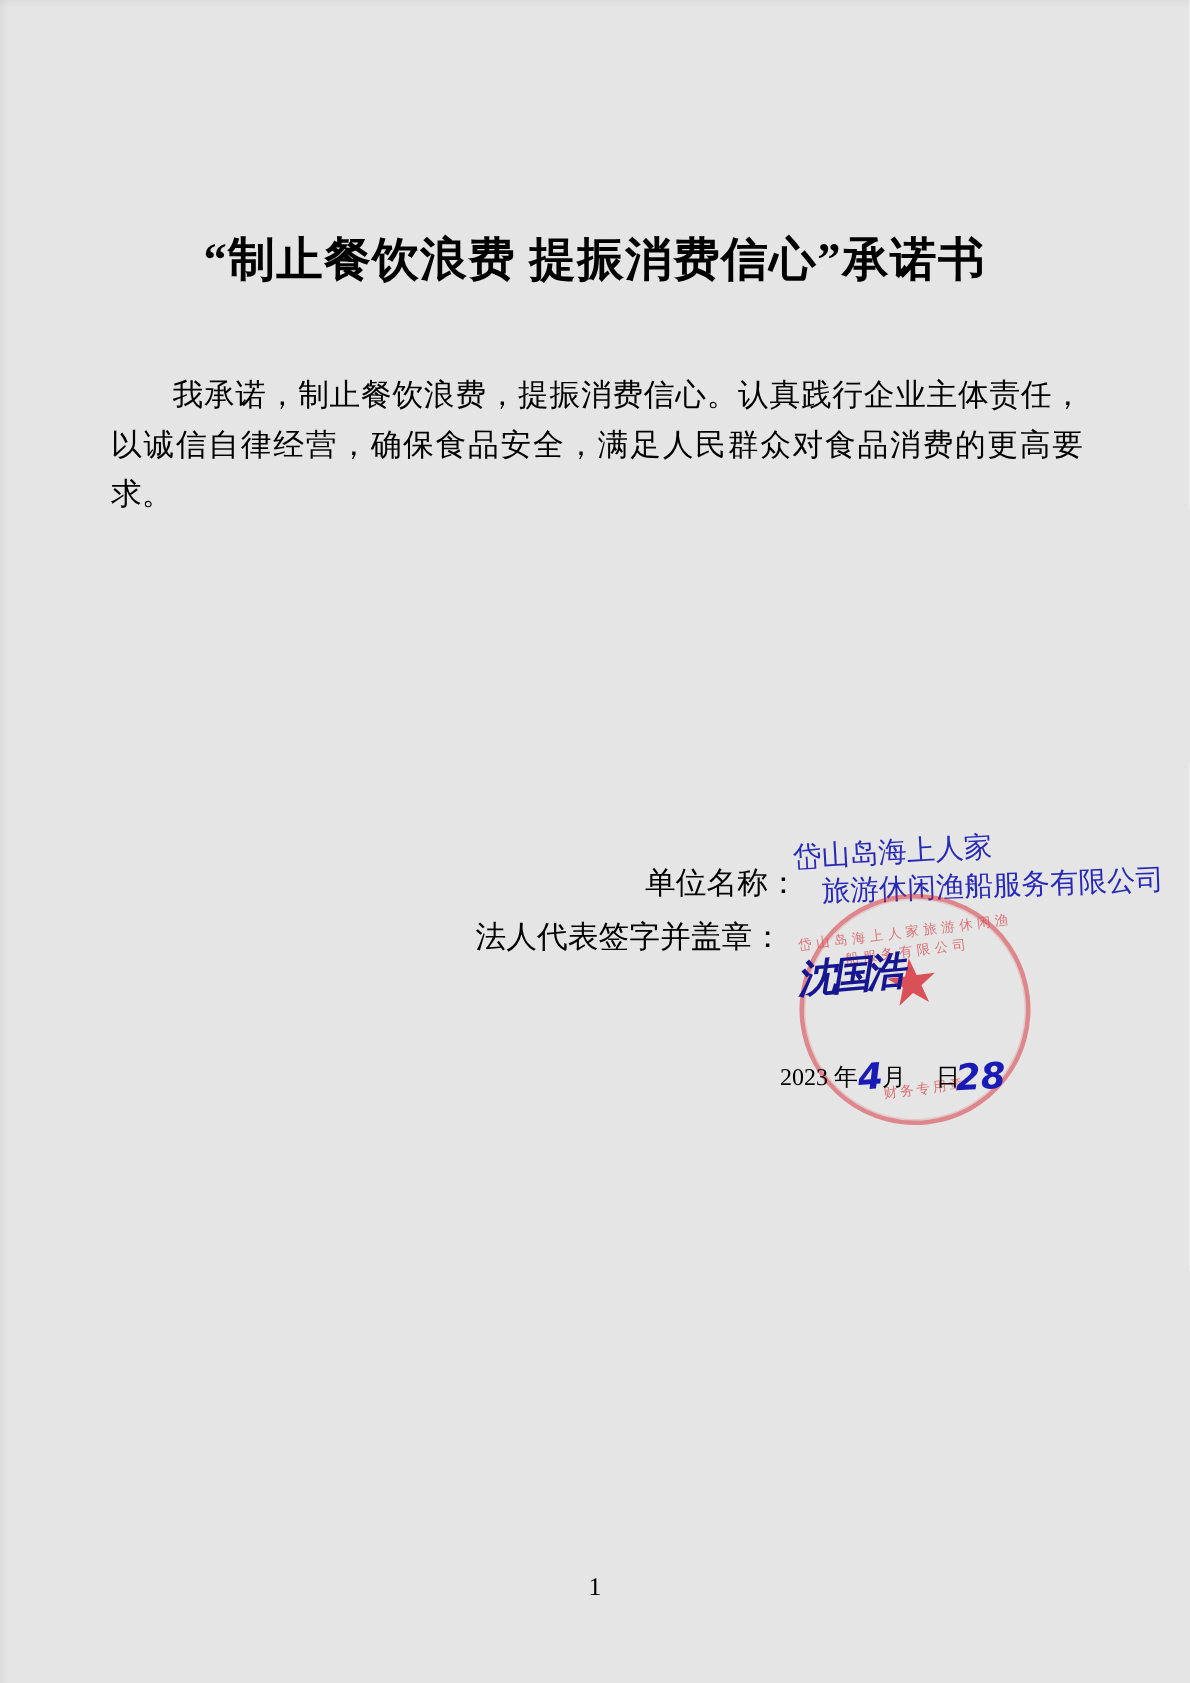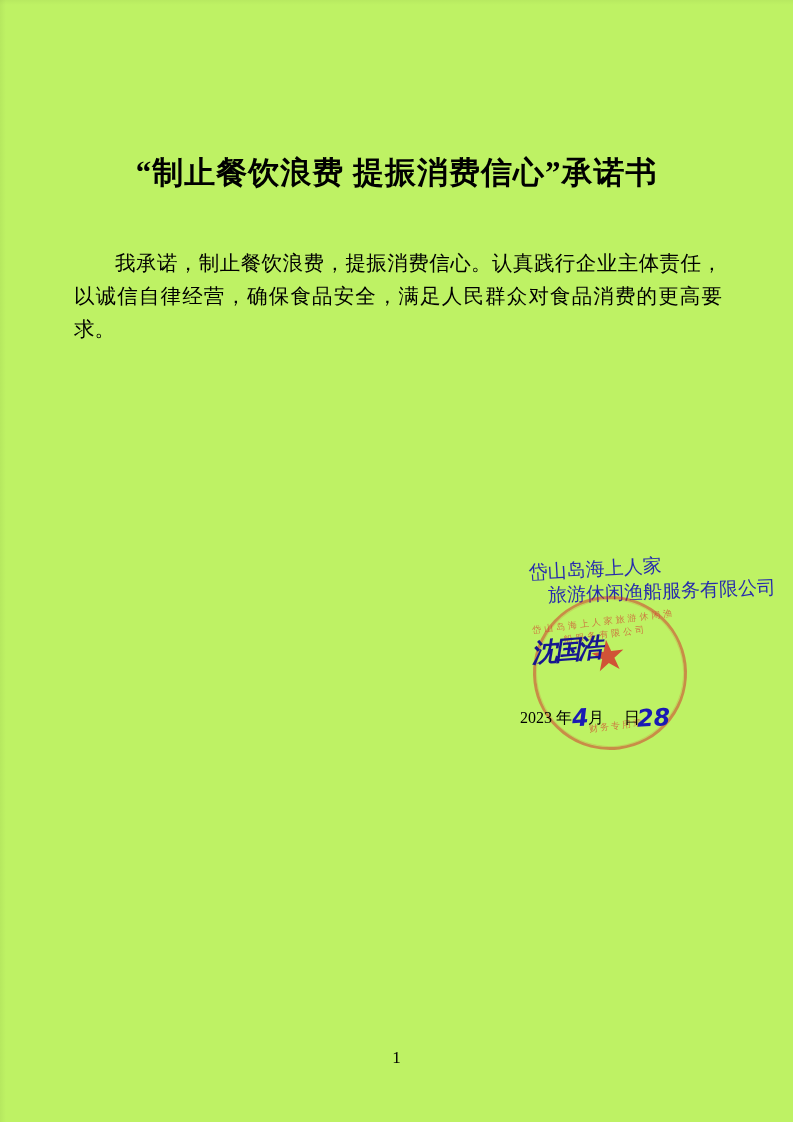--- a/index.html
+++ b/index.html
@@ -14,21 +14,21 @@
     color: #000000;
     position: relative;
     overflow: hidden;
   }
   .page {
     position: absolute;
     left: 0;
     top: 0;
     width: 793px;
     height: 1122px;
-    background: #bef264;
+    background: #e5e5e5;
   }
   .doc-title {
     position: absolute;
     left: 0;
     top: 152px;
     width: 793px;
     text-align: center;
     font-size: 31px;
     font-weight: bold;
     letter-spacing: 1px;
@@ -36,21 +36,21 @@
   }
   .body-text {
     position: absolute;
     left: 74px;
     top: 248px;
     width: 648px;
     font-size: 20.5px;
     line-height: 33px;
     text-align: justify;
     text-indent: 41px;
-    font-family: Liberation Mono, monospace;
+    font-family: Liberation Serif, serif;
   }
   .sign-block {
     position: absolute;
     left: 0;
     top: 566px;
     width: 793px;
   }
   .sign-row {
     position: relative;
     height: 44px;
@@ -213,20 +213,28 @@
 
 <div class="page">
 
   <div class="scan-edge-t"></div>
   <div class="scan-edge-l"></div>
 
   <div class="doc-title">“制止餐饮浪费 提振消费信心”承诺书</div>
 
   <div class="body-text">我承诺，制止餐饮浪费，提振消费信心。认真践行企业主体责任，以诚信自律经营，确保食品安全，满足人民群众对食品消费的更高要求。</div>
 
+  <div class="sign-block">
+    <div class="sign-row">
+      <span class="sign-label label-unit">单位名称：</span>
+    </div>
+    <div class="sign-row row-legal">
+      <span class="sign-label label-legal">法人代表签字并盖章：</span>
+    </div>
+  </div>
 
   <div class="hw-unit">
     <span>岱山岛海上人家</span>
     <span class="ln2">旅游休闲渔船服务有限公司</span>
   </div>
 
   <div class="seal">
     <div class="seal-text-top">岱山岛海上人家旅游休闲渔船服务有限公司</div>
     <div class="seal-star">
         <span>★</span>

